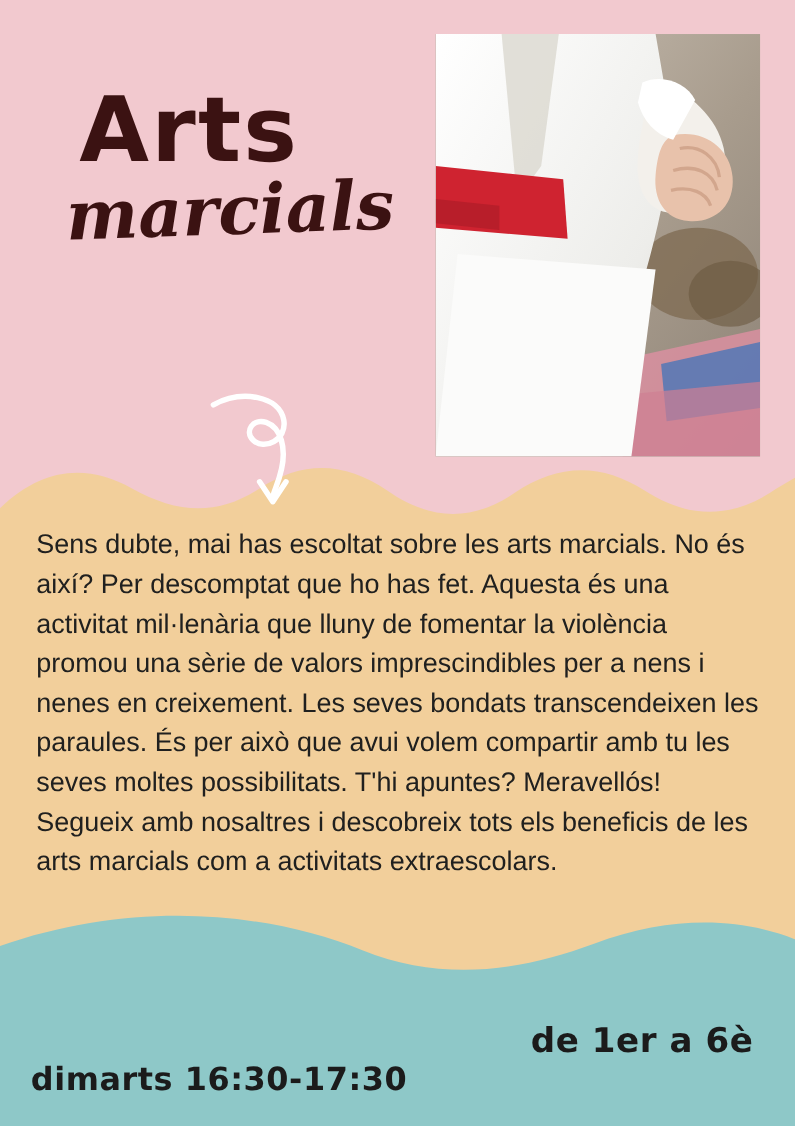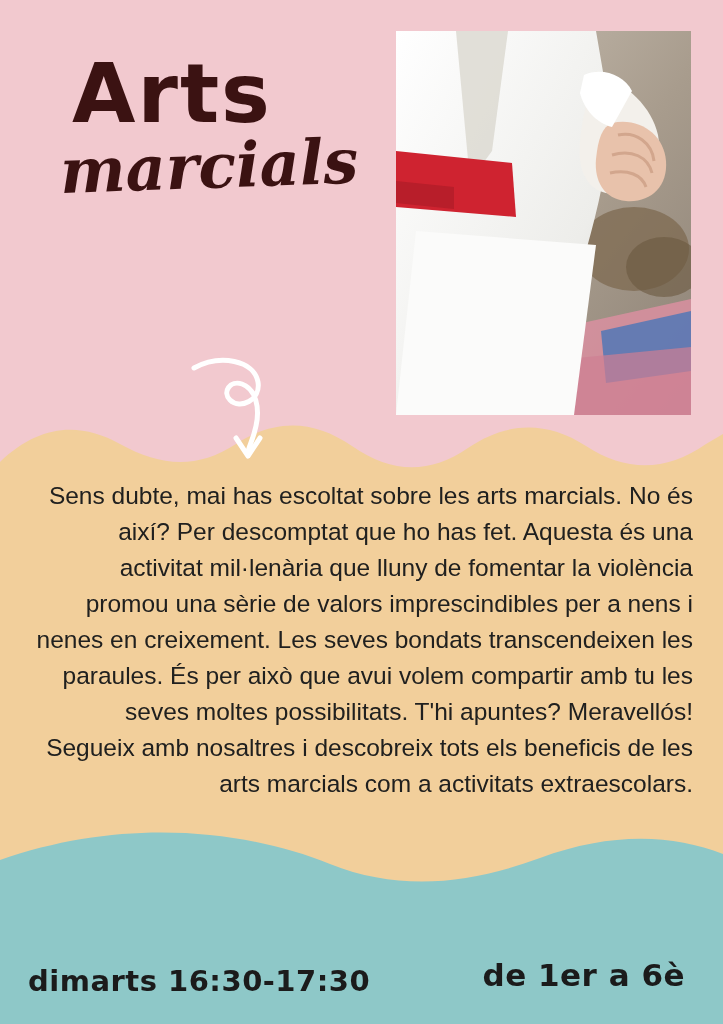--- a/index.html
+++ b/index.html
@@ -48,21 +48,21 @@
     width: 723px;
     height: 200px;
     z-index: 3;
   }
   .band-teal svg { display: block; }
 
   
   .title-wrap {
     position: absolute;
     left: 60px;
-    top: 53px;
+    top: 78px;
     z-index: 6;
     width: 340px;
   }
   .title-main {
     font-family: "DejaVu Sans", sans-serif;
     font-size: 82px;
     font-weight: bold;
     color: #3b1212;
     letter-spacing: 2px;
     line-height: 1;
@@ -103,21 +103,21 @@
     z-index: 7;
   }
 
   
   .body-text {
     position: absolute;
     left: 33px;
     top: 478px;
     width: 660px;
     z-index: 6;
-    text-align: right;
+    text-align: left;
     font-family: "Liberation Sans", sans-serif;
     font-size: 24.5px;
     line-height: 1.47;
     color: #20201f;
   }
 
   
   .footer-left {
     position: absolute;
     left: 28px;
@@ -125,21 +125,21 @@
     z-index: 8;
     font-family: "DejaVu Sans", sans-serif;
     font-weight: bold;
     font-size: 29px;
     color: #1b1b1b;
     letter-spacing: 0.5px;
   }
   .footer-right {
     position: absolute;
     right: 38px;
-    top: 957px;
+    top: 928px;
     z-index: 8;
     font-family: "DejaVu Sans", sans-serif;
     font-weight: bold;
     font-size: 31px;
     color: #1b1b1b;
     letter-spacing: 0.5px;
   }
 </style>
 </head>
 <body>

